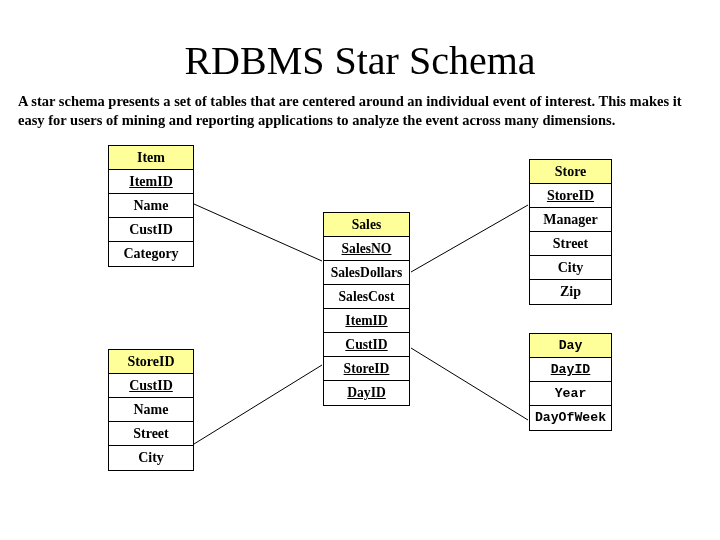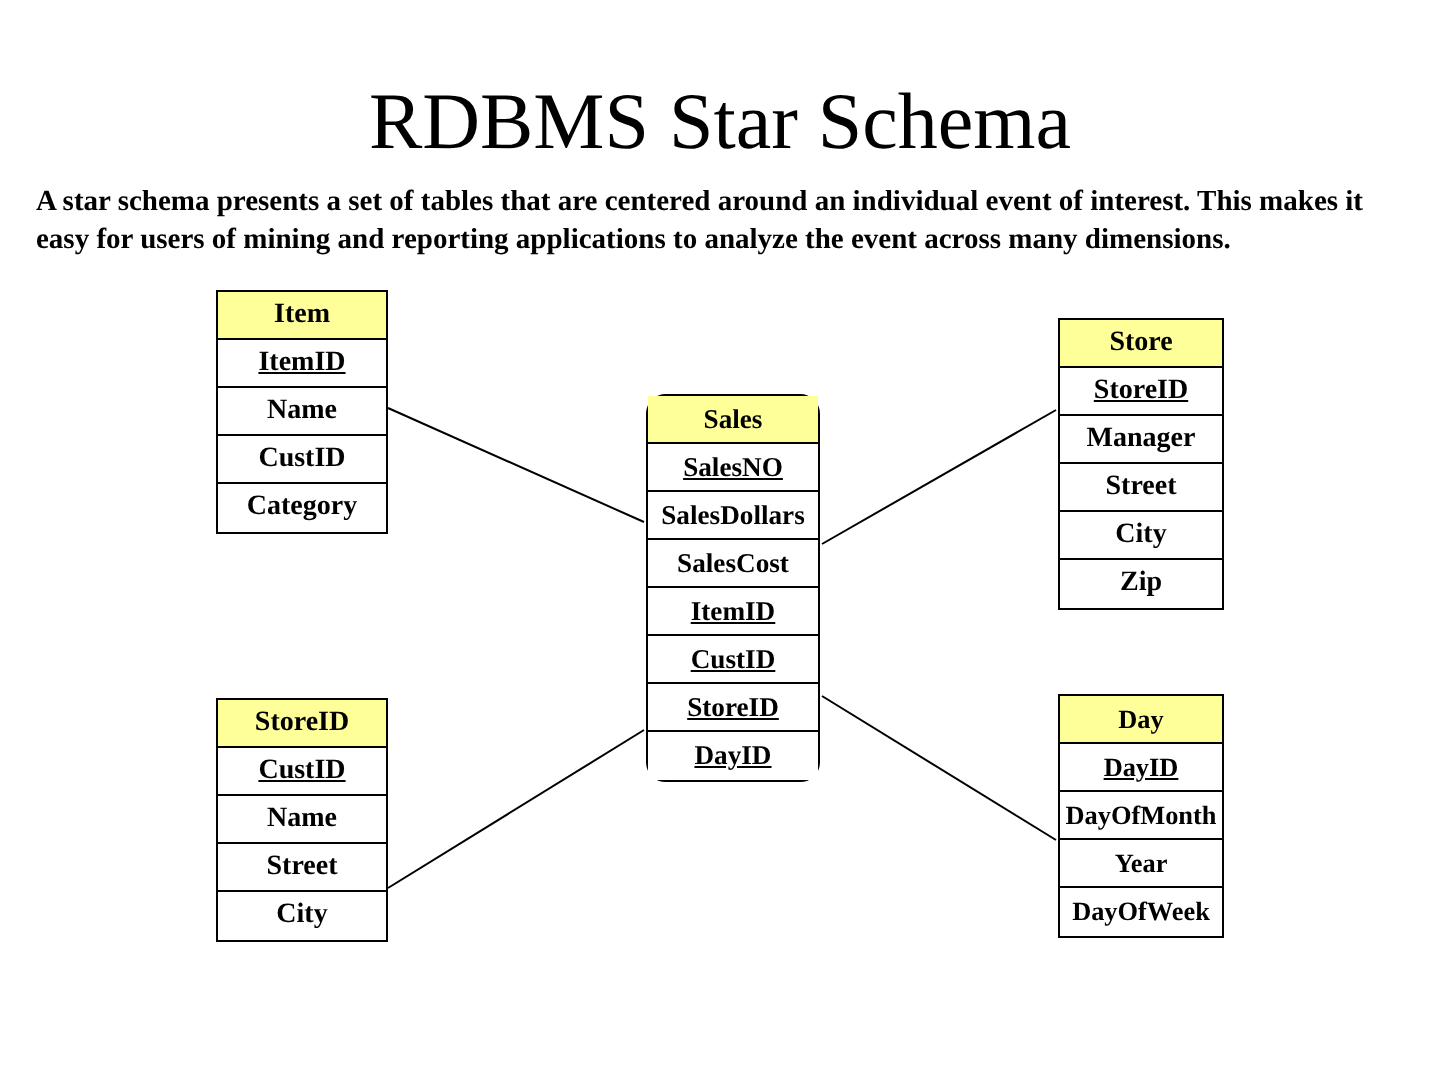--- a/index.html
+++ b/index.html
@@ -79,23 +79,23 @@
   }
   .tbl .hdr {
     background: #ffff99;
   }
   .tbl .pk span {
     text-decoration: underline;
   }
   
   #tbl-item      { left: 108px; top: 145px; width: 86px;  }
   #tbl-store     { left: 529px; top: 138px; width: 83px; margin-top: 21px;  }
-  #tbl-sales     { left: 323px; top: 197px; width: 87px; border-radius: 10px;  }
+  #tbl-sales     { left: 323px; top: 212px; width: 87px;  }
   #tbl-customer  { left: 108px; top: 349px; width: 86px;  }
-  #tbl-day       { left: 529px; top: 347px; width: 83px;  }
+  #tbl-day       { left: 529px; top: 333px; width: 83px; font-family: Liberation Mono, monospace;  }
   #tbl-day .cell { font-size: 13.2px; }
   #tbl-sales .cell { font-size: 13.6px; }
 </style>
 </head>
 <body>
 
 <div id="slide">
 
   <div id="title">RDBMS Star Schema</div>
 
@@ -139,18 +139,17 @@
   <div class="tbl" id="tbl-customer">
       <div class="cell hdr"><span>StoreID</span></div>
       <div class="cell pk"><span>CustID</span></div>
       <div class="cell"><span>Name</span></div>
       <div class="cell"><span>Street</span></div>
       <div class="cell"><span>City</span></div>
     </div>
   <div class="tbl" id="tbl-day">
       <div class="cell hdr"><span>Day</span></div>
       <div class="cell pk"><span>DayID</span></div>
-      <div class="cell"><span>DayOfMonth</span></div>
       <div class="cell"><span>Year</span></div>
       <div class="cell"><span>DayOfWeek</span></div>
     </div>
 
 </div>
 
 </body></html>

